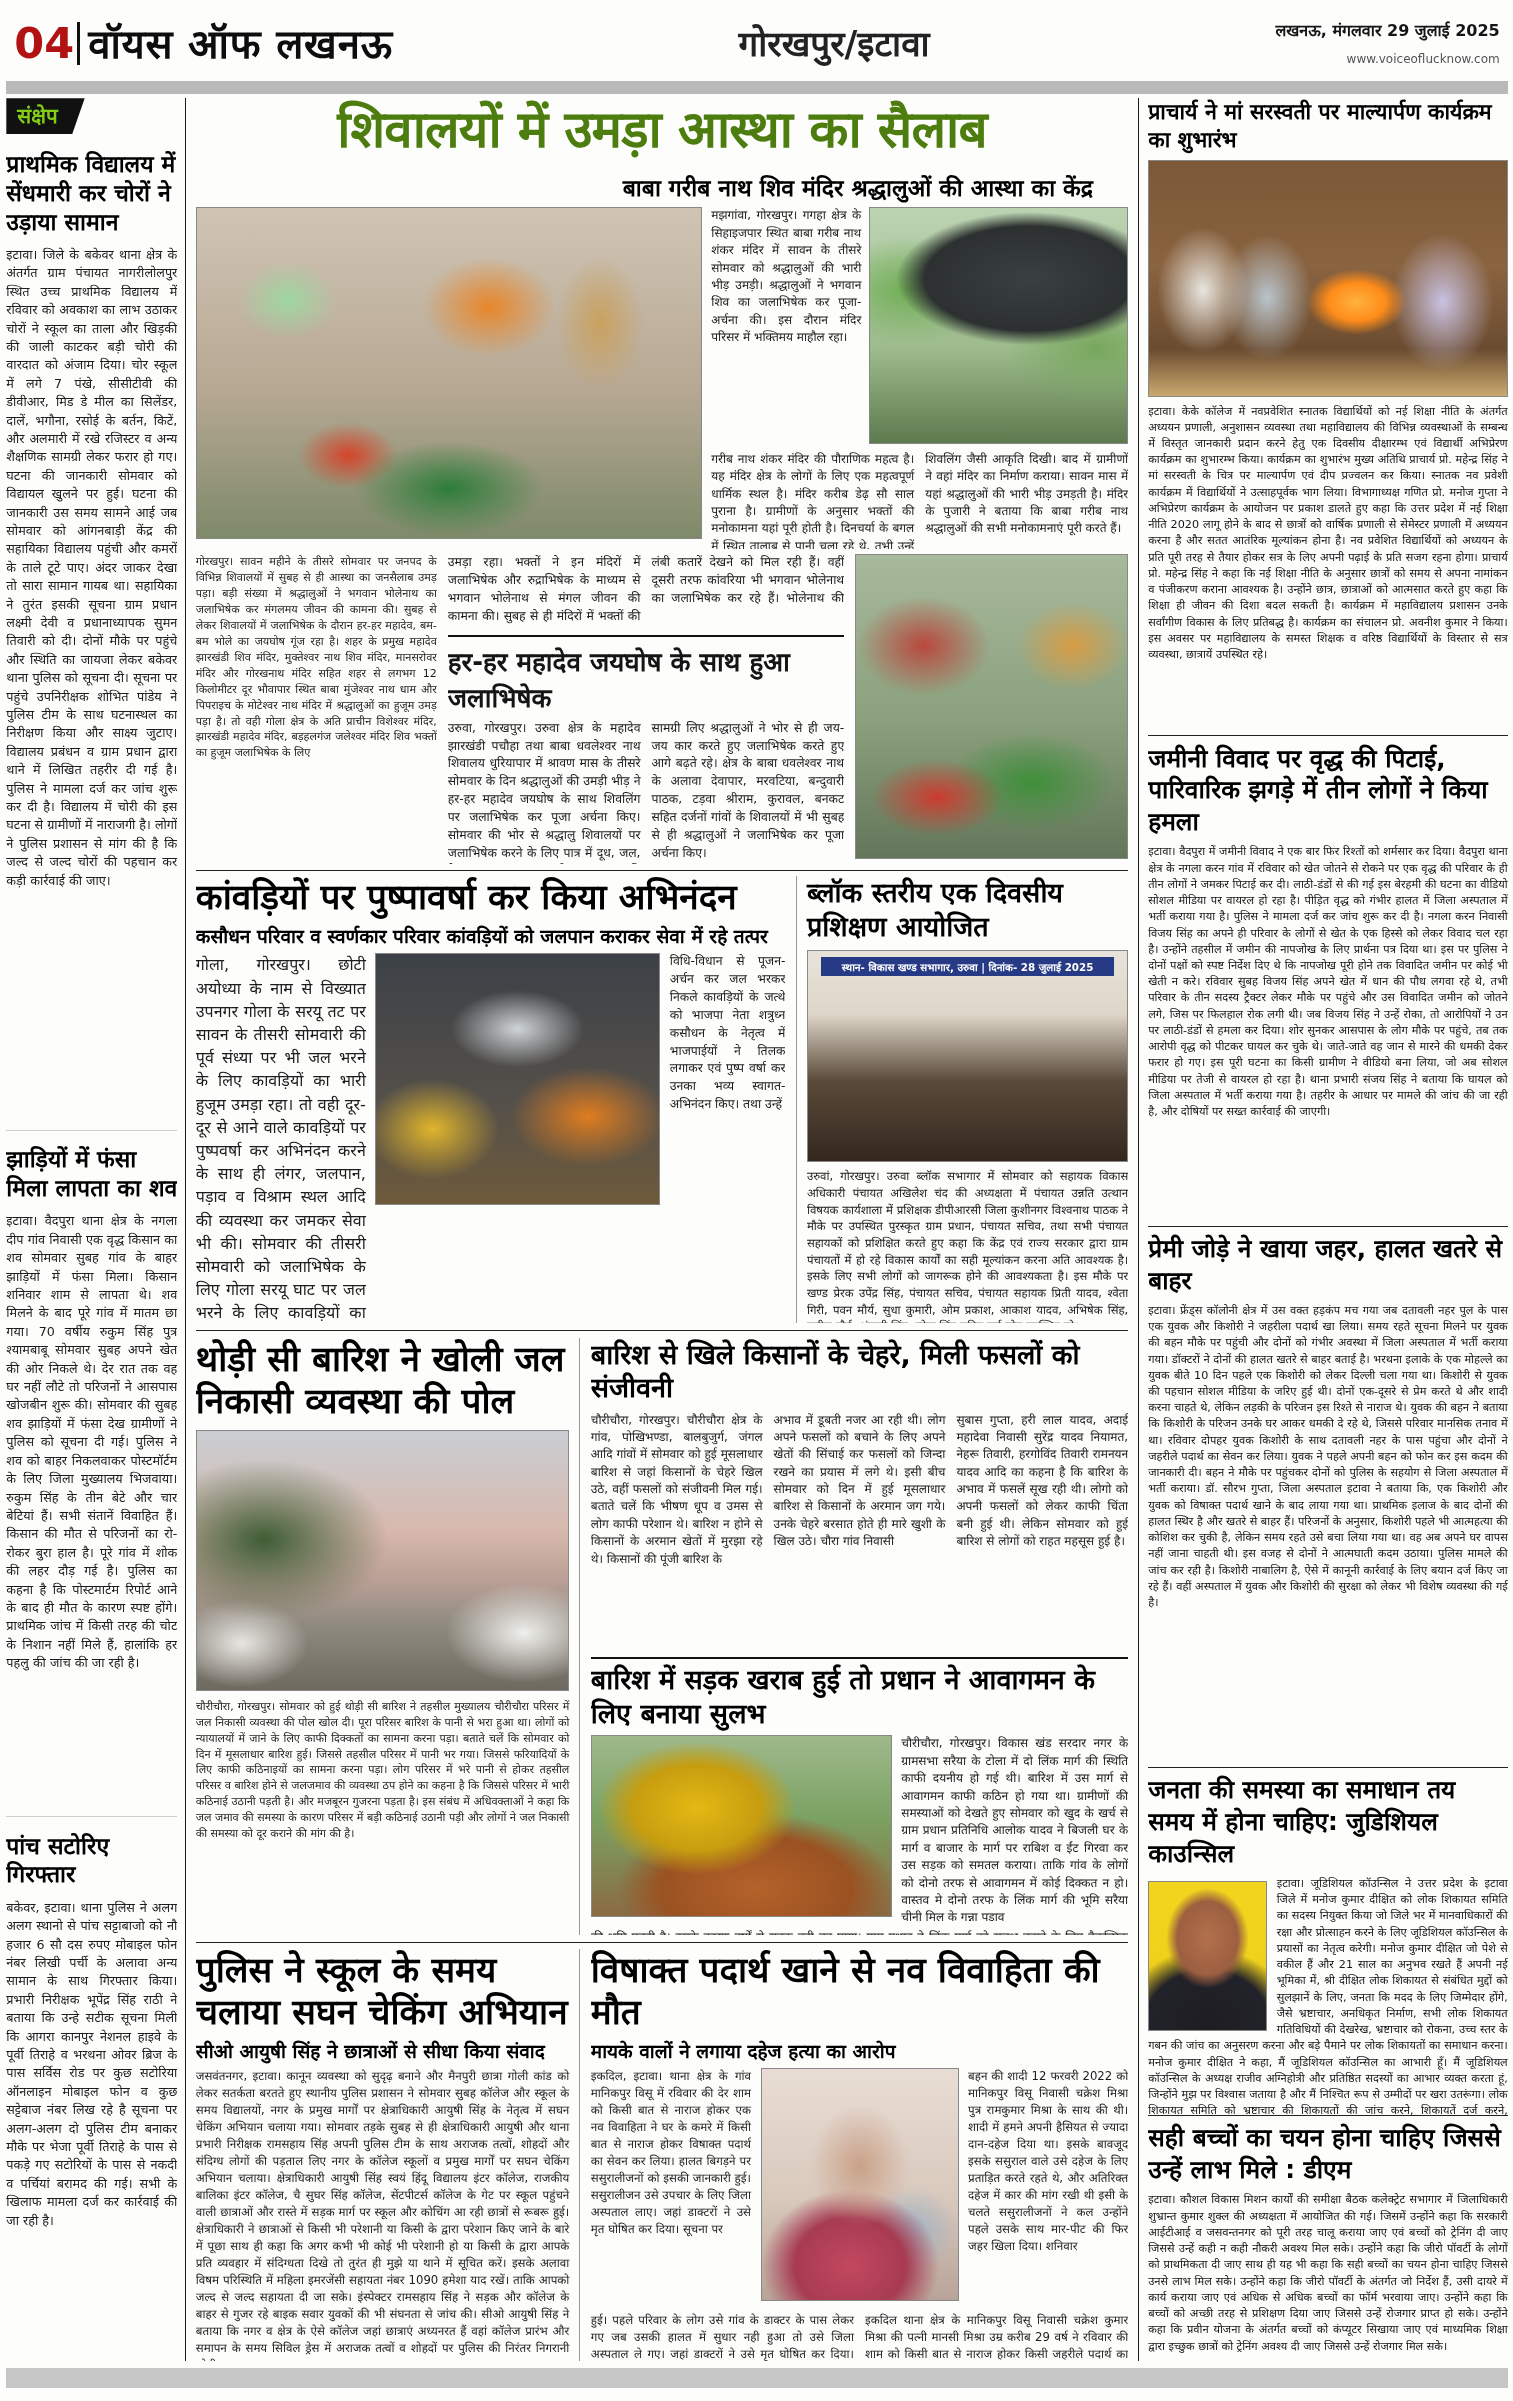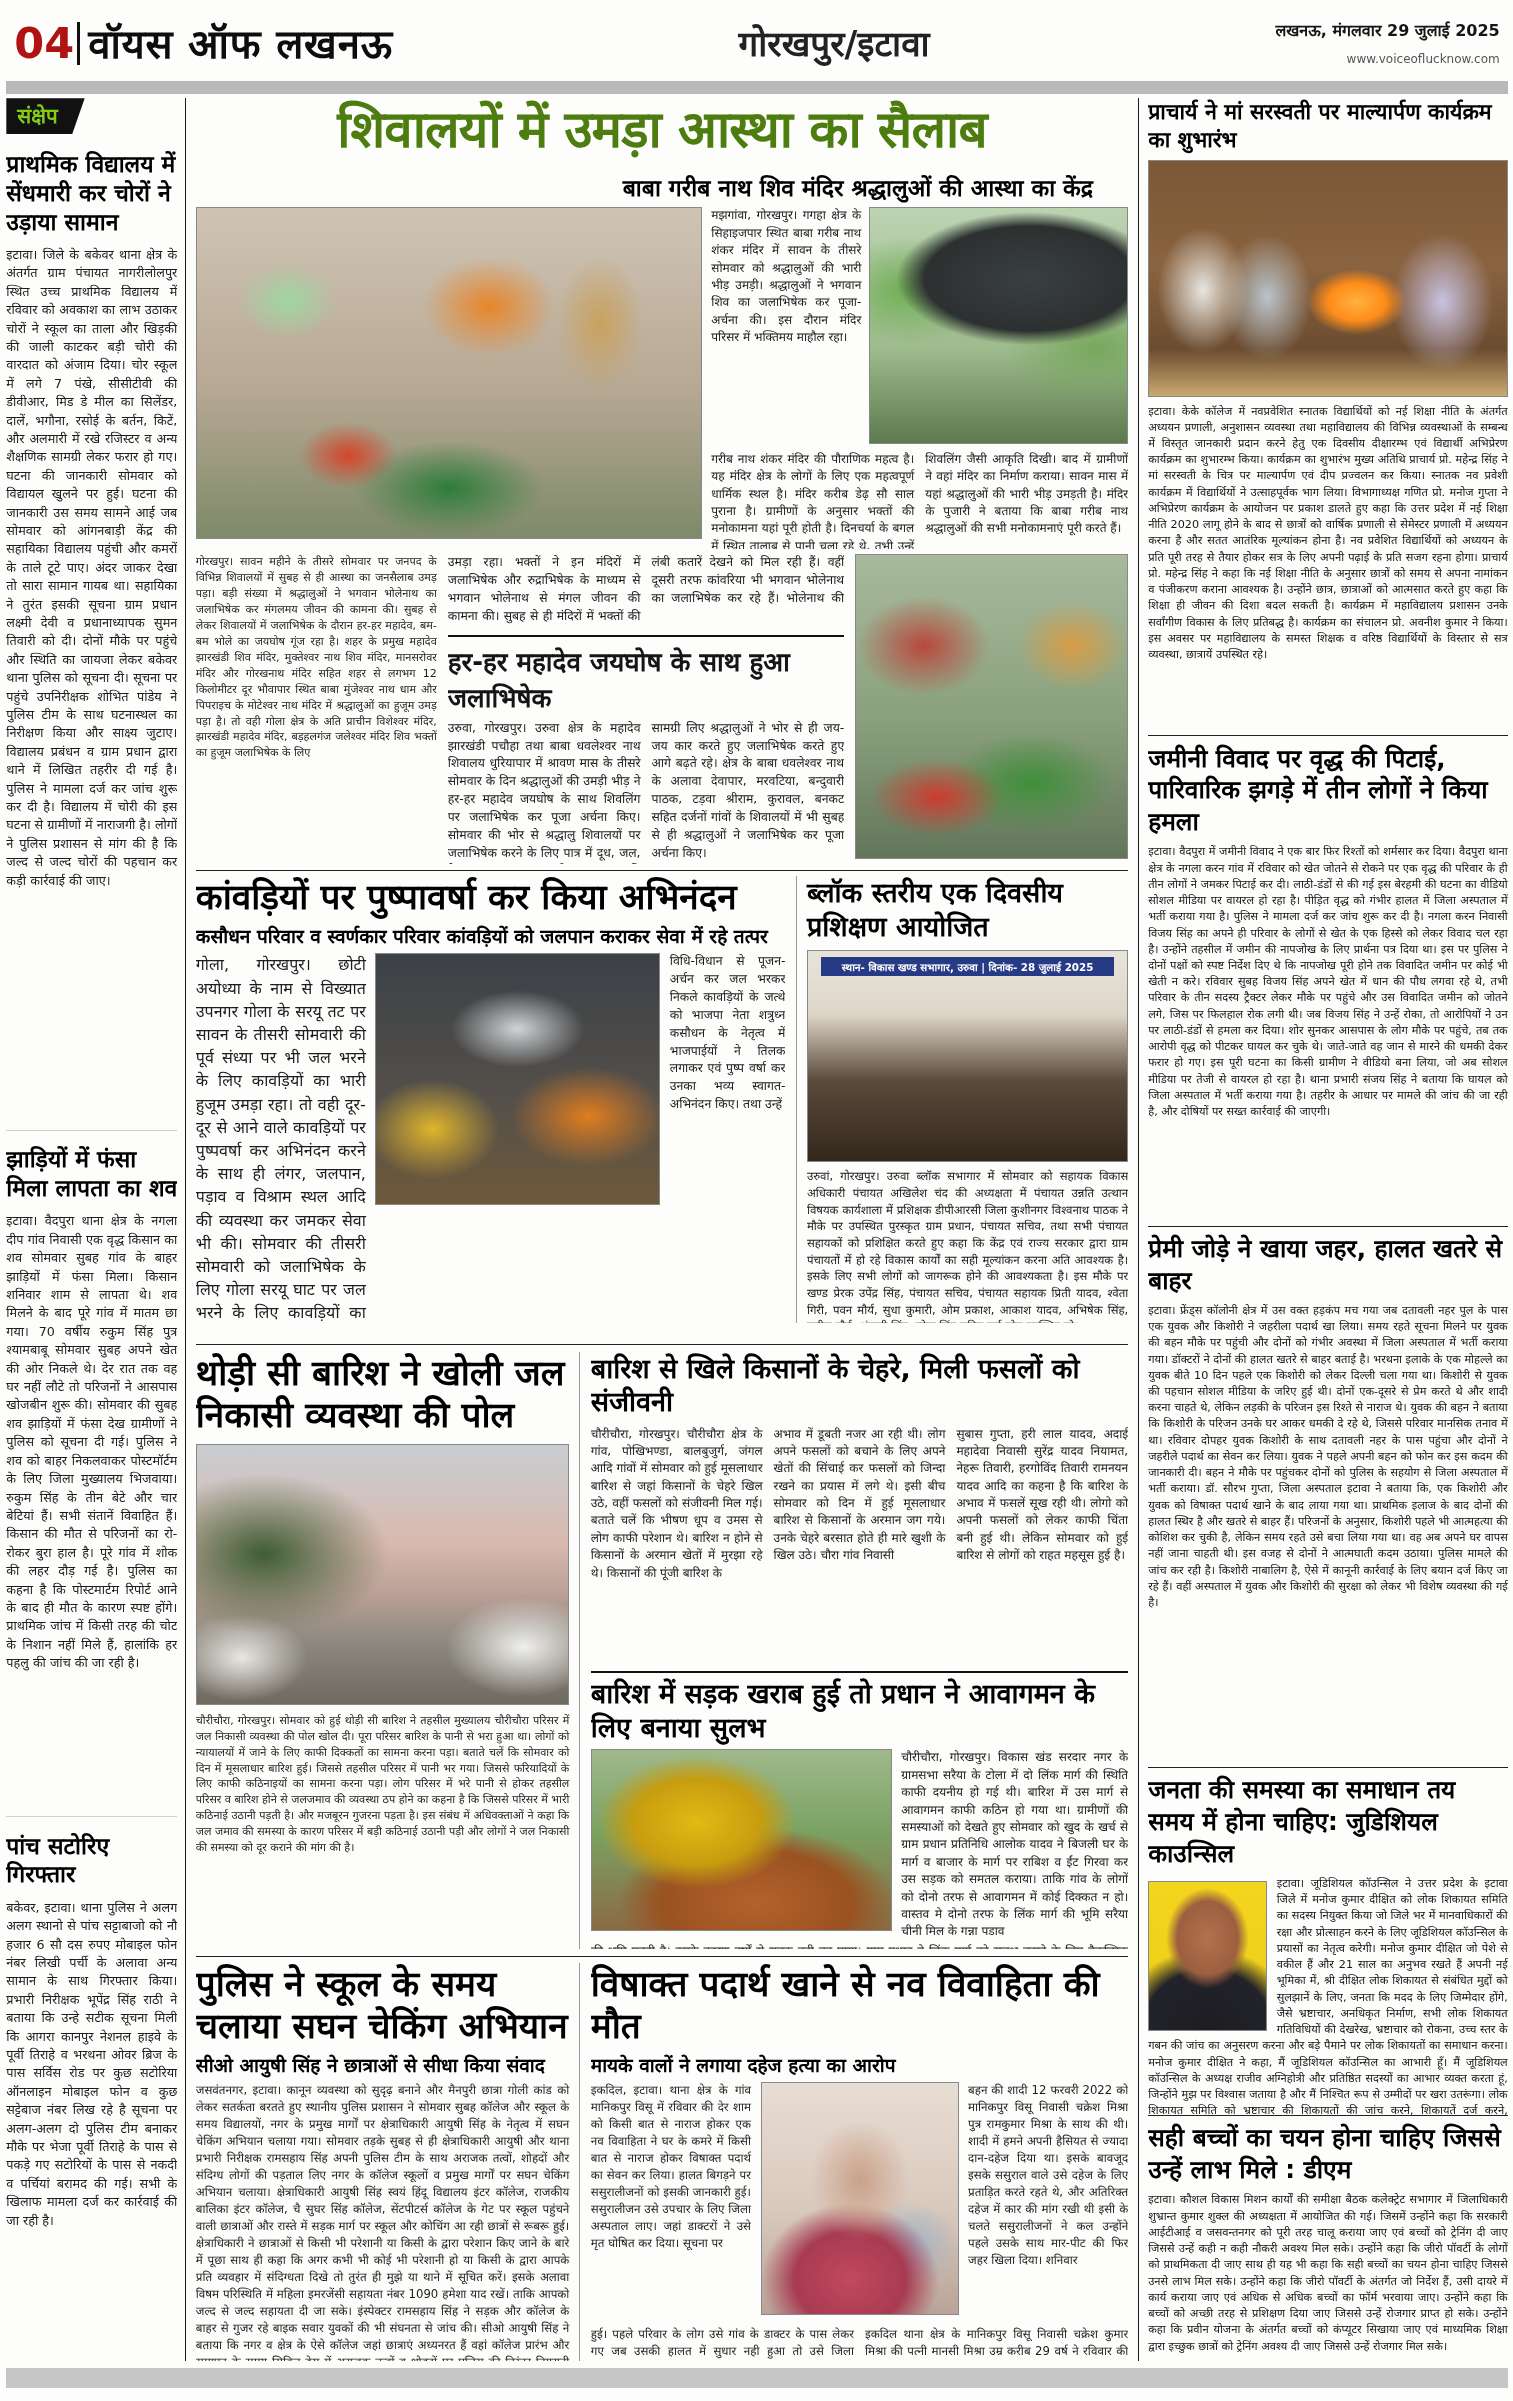--- a/index.html
+++ b/index.html
@@ -116,21 +116,21 @@
   .kanw-row { display:flex; gap:9.5px; margin-top:4.7px; }
   .kanw-row .kc1 { width:170px; flex:0 0 170px; font-size:16px; }
   .kanw-row .ph-kanwar { width:285px; flex:0 0 285px; height:252px; }
   .kanw-row .kcr { flex:1; font-size:12.3px; }
   .kanw-bottom { display:flex; gap:11px; margin-top:6.3px;justify-content:flex-end; }
   .kanw-bottom div { flex:1; font-size:12px; }
   .blocktr { flex:1 1 36%; border-left:0.8px solid #999; padding-left:9.5px; overflow:hidden; }
   .blocktr .ph-meeting { width:100%; height:212px; margin:6.3px 0; }
   .blocktr .body-txt { font-size:11.5px; }
 
-  .rowD { display:flex; gap:11px; height:605px; margin-top:21px; border-top:1.6px solid #222; padding-top:6.3px; overflow:hidden; }
+  .rowD { display:flex; gap:11px; height:605px; margin-top:7px; border-top:1.6px solid #222; padding-top:6.3px; overflow:hidden; }
   .drain { width:384px; flex:0 0 384px; border-right:0.8px solid #999; padding-right:9.5px; overflow:hidden; }
   .drain .ph-tehsil { width:100%; height:261px; margin:8px 0; }
   .rowD-right { flex:1; overflow:hidden; }
   .farm-cols { display:flex; gap:11px; margin:6.3px 0 8px 0; height:237px; overflow:hidden; }
   .farm-cols div { flex:1; font-size:12px; }
   .road-row { display:flex; gap:9.5px; margin-top:4.7px; height:187px; overflow:hidden; }
   .road-row .ph-jcb { width:301px; flex:0 0 301px; height:182px; }
   .road-row .road-right { flex:1; font-size:12px; }
   .road-bottom { margin-top:6.3px; font-size:12px; height:66px; overflow:hidden; }
 

